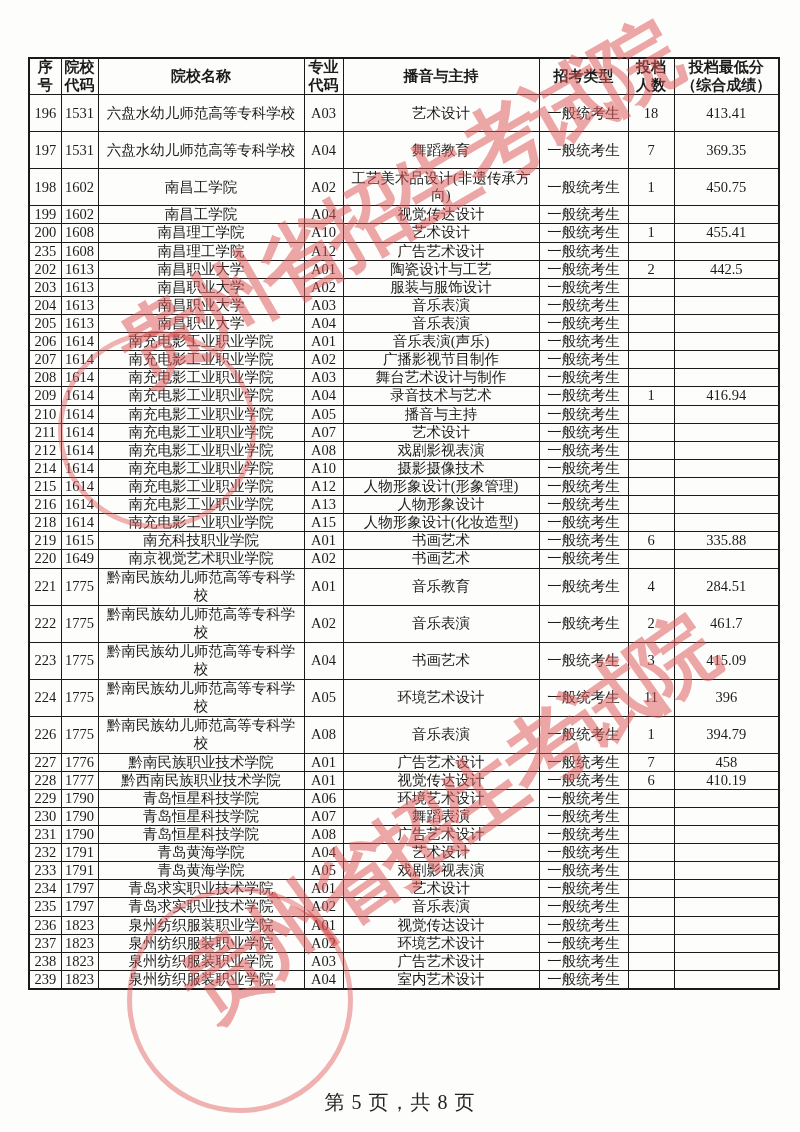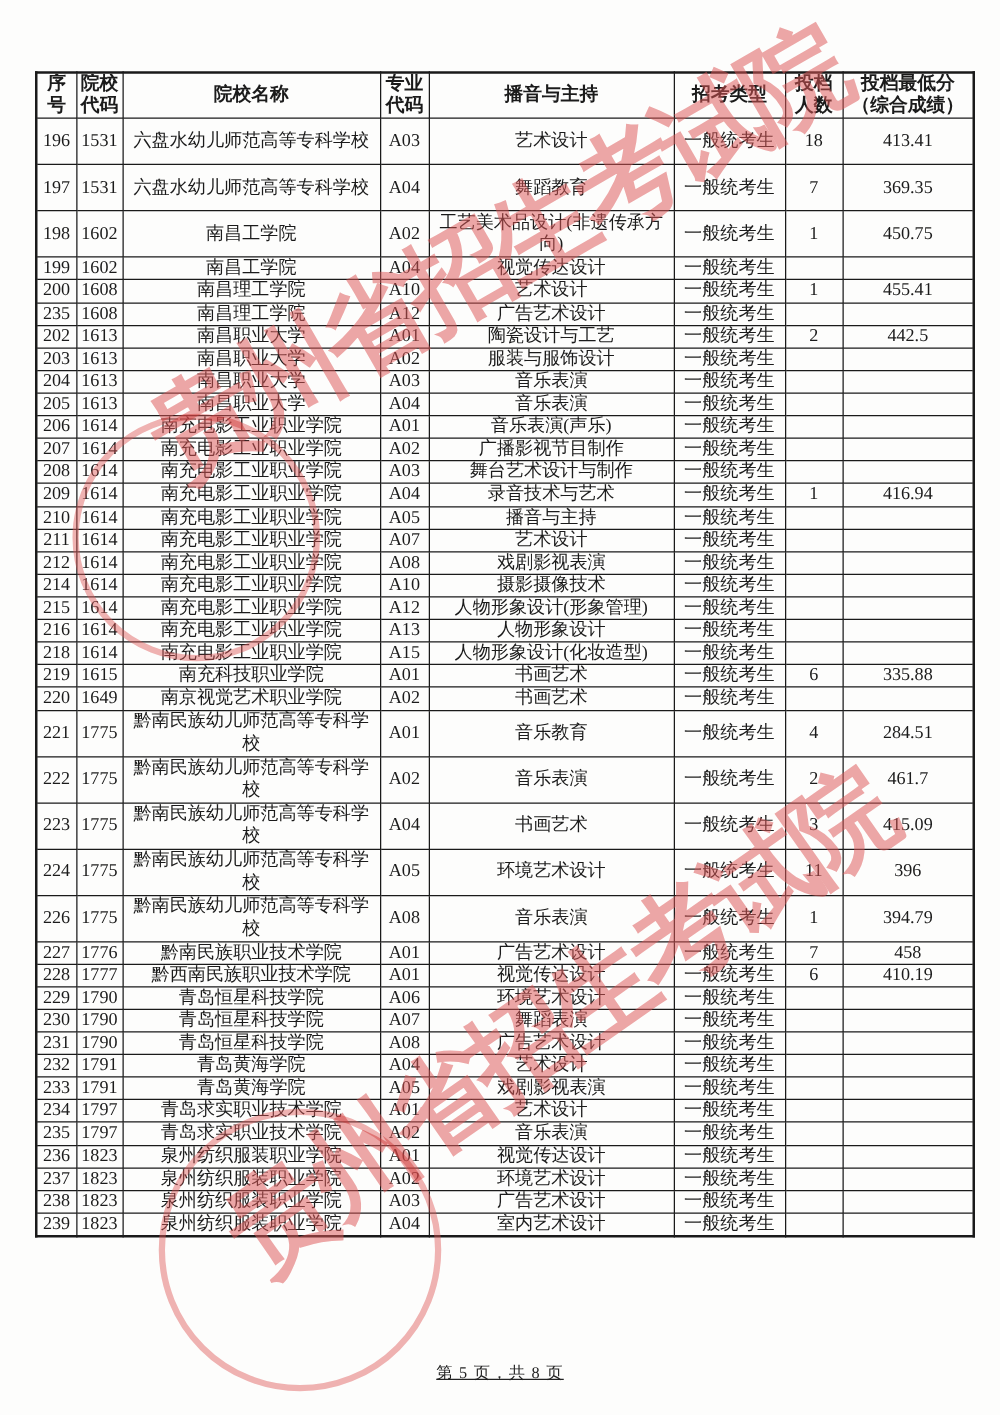--- a/index.html
+++ b/index.html
@@ -22,21 +22,21 @@
     padding:0 2px;line-height:1.18;word-break:break-all;overflow:hidden;
   }
   th{font-size:15px;font-weight:700;white-space:pre-line;height:33px;}
   td{font-size:14.5px;font-weight:400;}
   tr.short td{height:17px}
   tr.tall  td{height:36px}
 
   
   .footer{
     position:absolute;left:0;top:1089px;width:100%;text-align:center;
-    font-size:13px;letter-spacing:1px;color:#222;z-index:1;text-decoration:underline;
+    font-size:20px;letter-spacing:1px;color:#222;z-index:1;
   }
 
   
   .watermark-layer{position:absolute;inset:0;z-index:5;pointer-events:none;}
   .wm{
     position:absolute;white-space:nowrap;line-height:1;
     font-size:84px;letter-spacing:-6px;font-weight:700;
     color:var(--wm-color,#dd5555);opacity:.52;
     transform-origin:0 50%;mix-blend-mode:multiply;
     font-family:"Liberation Serif","DejaVu Serif",serif;

